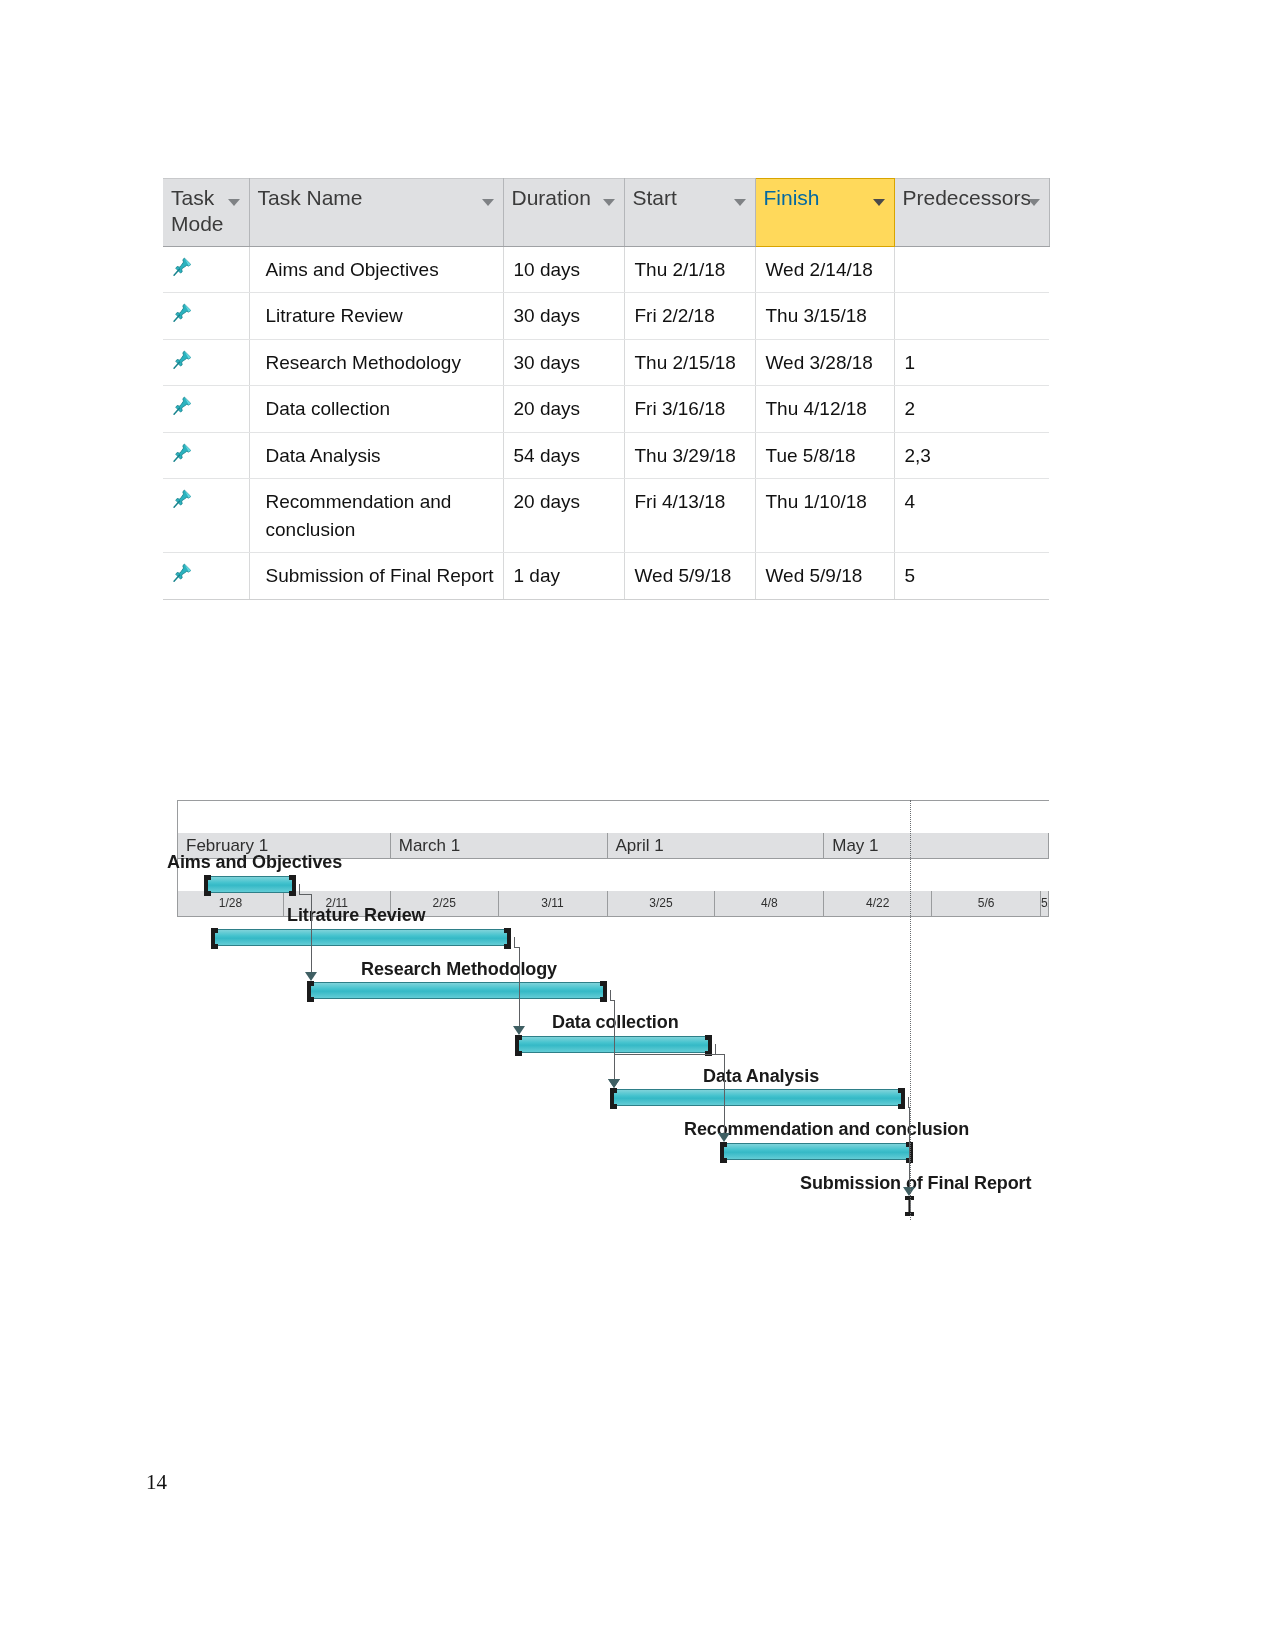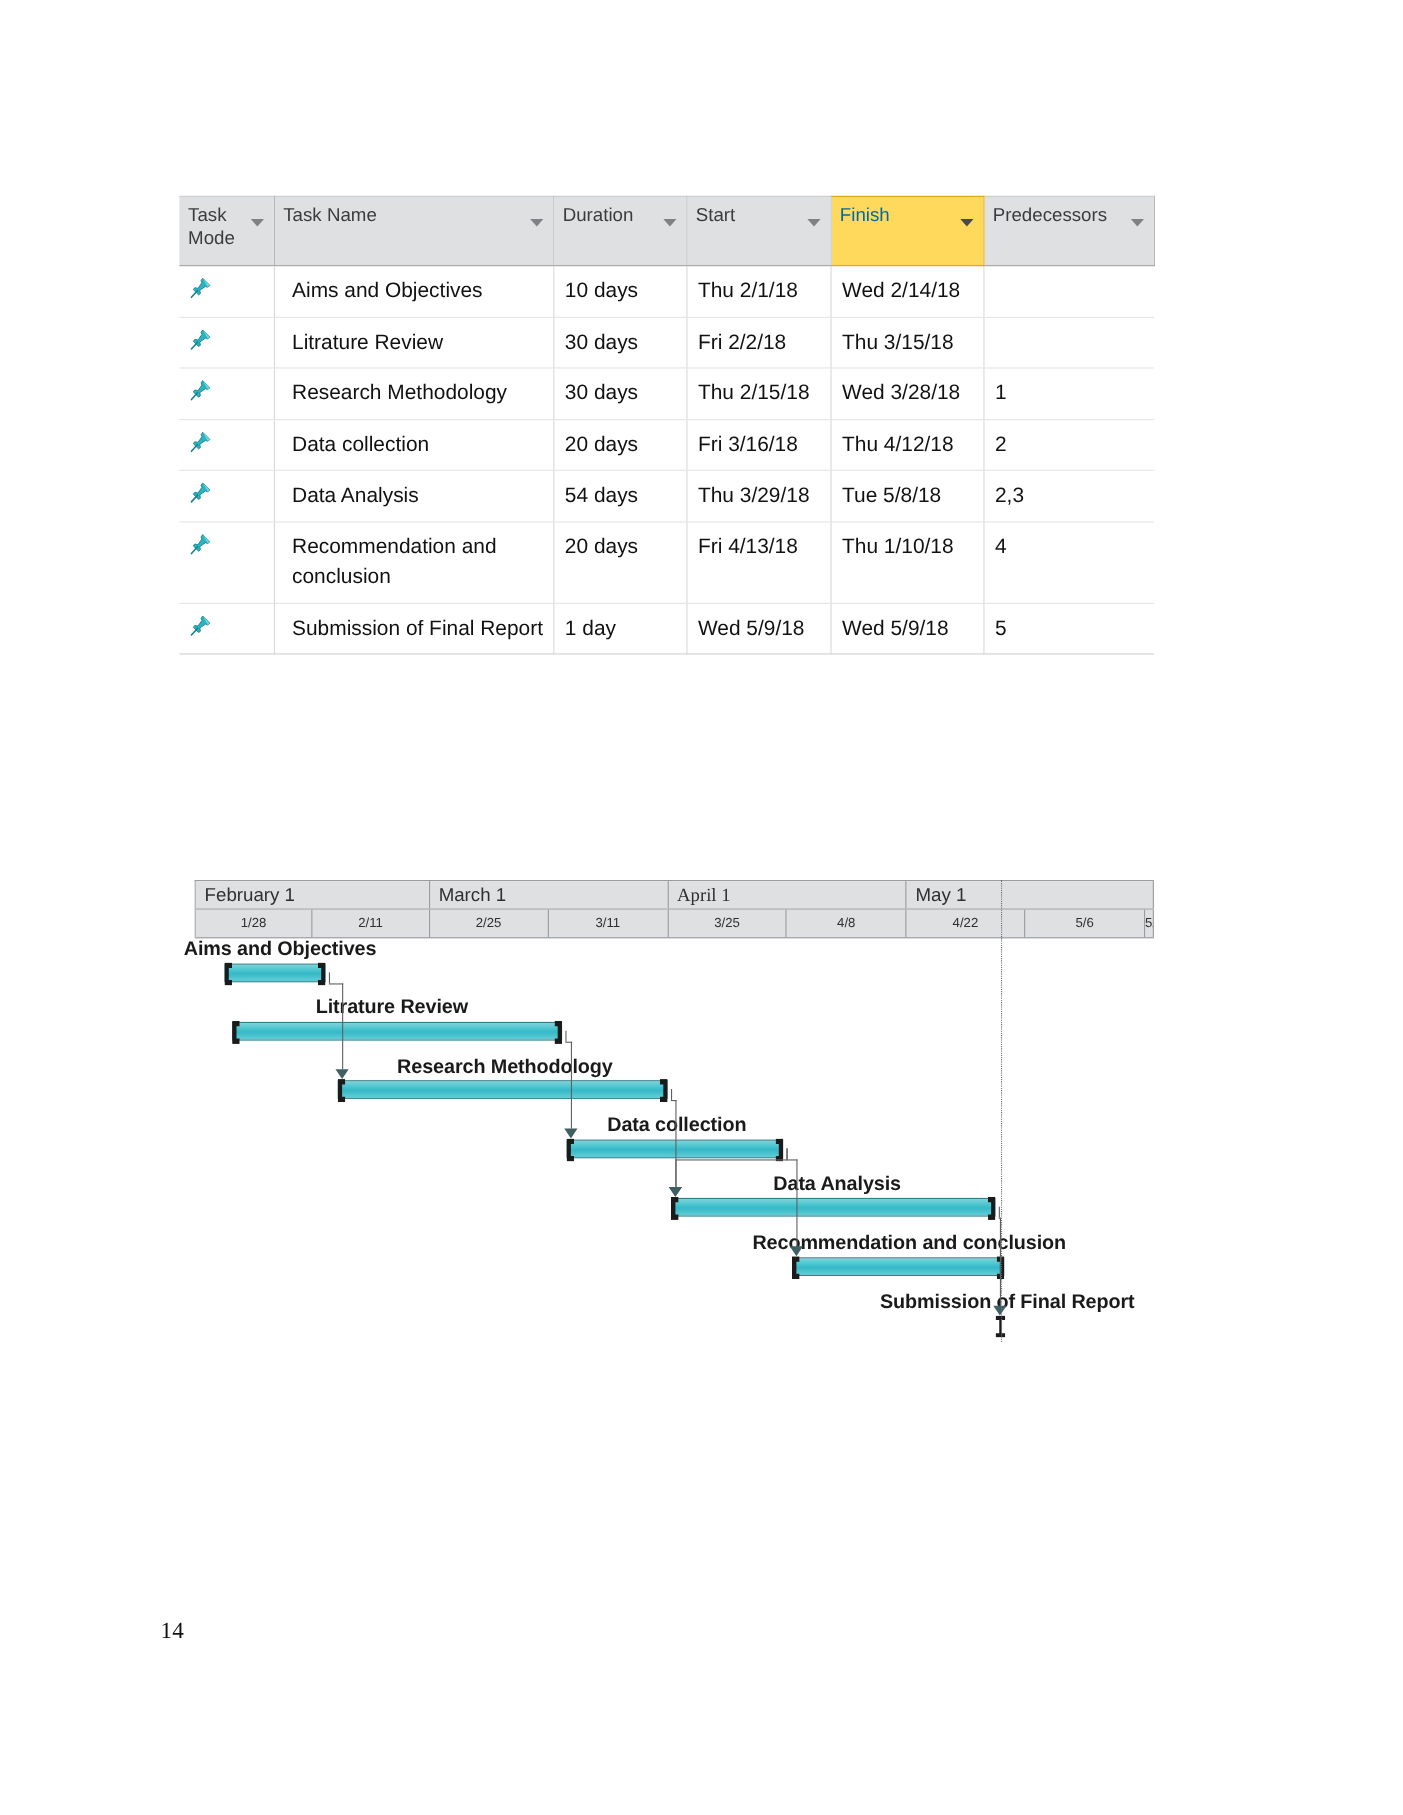--- a/index.html
+++ b/index.html
@@ -39,21 +39,21 @@
 
   table.grid thead th {
     background: #dfe0e2;
     border-right: 1px solid #b4b6b9;
     border-bottom: 1px solid #9fa1a4;
     border-top: 1px solid #c8c9cb;
     padding: 6px 8px 8px 8px;
     text-align: left;
     vertical-align: top;
     font-weight: normal;
-    font-size: 17px;
+    font-size: 21px;
     color: #3b3b3b;
     height: 48px;
     position: relative;
   }
   table.grid thead th.hl {
     background: #ffd95b;
     border: 1px solid #d8a400;
     color: #0369a1;
   }
   table.grid thead th .hdr-label {
@@ -113,20 +113,21 @@
     top: 0;
     width: 872px;
     border-top: 1px solid #9a9c9e;
     border-left: 1px solid #9a9c9e;
     box-sizing: border-box;
   }
   .tl-row {
     display: flex;
     background: #dfe0e2;
     border-bottom: 1px solid #9a9c9e;
+    margin-top: 32px;
   }
   .tl-row.months .tl-cell {
     height: 25px;
     line-height: 25px;
     font-size: 17px;
     color: #2f2f2f;
     padding-left: 8px;
     text-align: left;
     border-right: 1px solid #9a9c9e;
     box-sizing: border-box;
@@ -347,21 +348,21 @@
         </tr>
       </tbody>
   </table>
 </div>
 
 <div id="gantt">
   <div class="tl-head">
     <div class="tl-row months" id="tl-months">
         <div class="tl-cell" style="width: 213px;">February 1</div>
         <div class="tl-cell" style="width: 217px;">March 1</div>
-        <div class="tl-cell" style="width: 217px; font-family: Liberation Serif, serif;">April 1</div>
+        <div class="tl-cell" style="width: 217px;">April 1</div>
         <div class="tl-cell" style="width: 225px;">May 1</div>
       </div>
     <div class="tl-row weeks" id="tl-weeks">
         <div class="tl-cell" style="width: 106px;">1/28</div>
         <div class="tl-cell" style="width: 107px;">2/11</div>
         <div class="tl-cell" style="width: 108px;">2/25</div>
         <div class="tl-cell" style="width: 109px;">3/11</div>
         <div class="tl-cell" style="width: 108px;">3/25</div>
         <div class="tl-cell" style="width: 109px;">4/8</div>
         <div class="tl-cell" style="width: 108px;">4/22</div>

